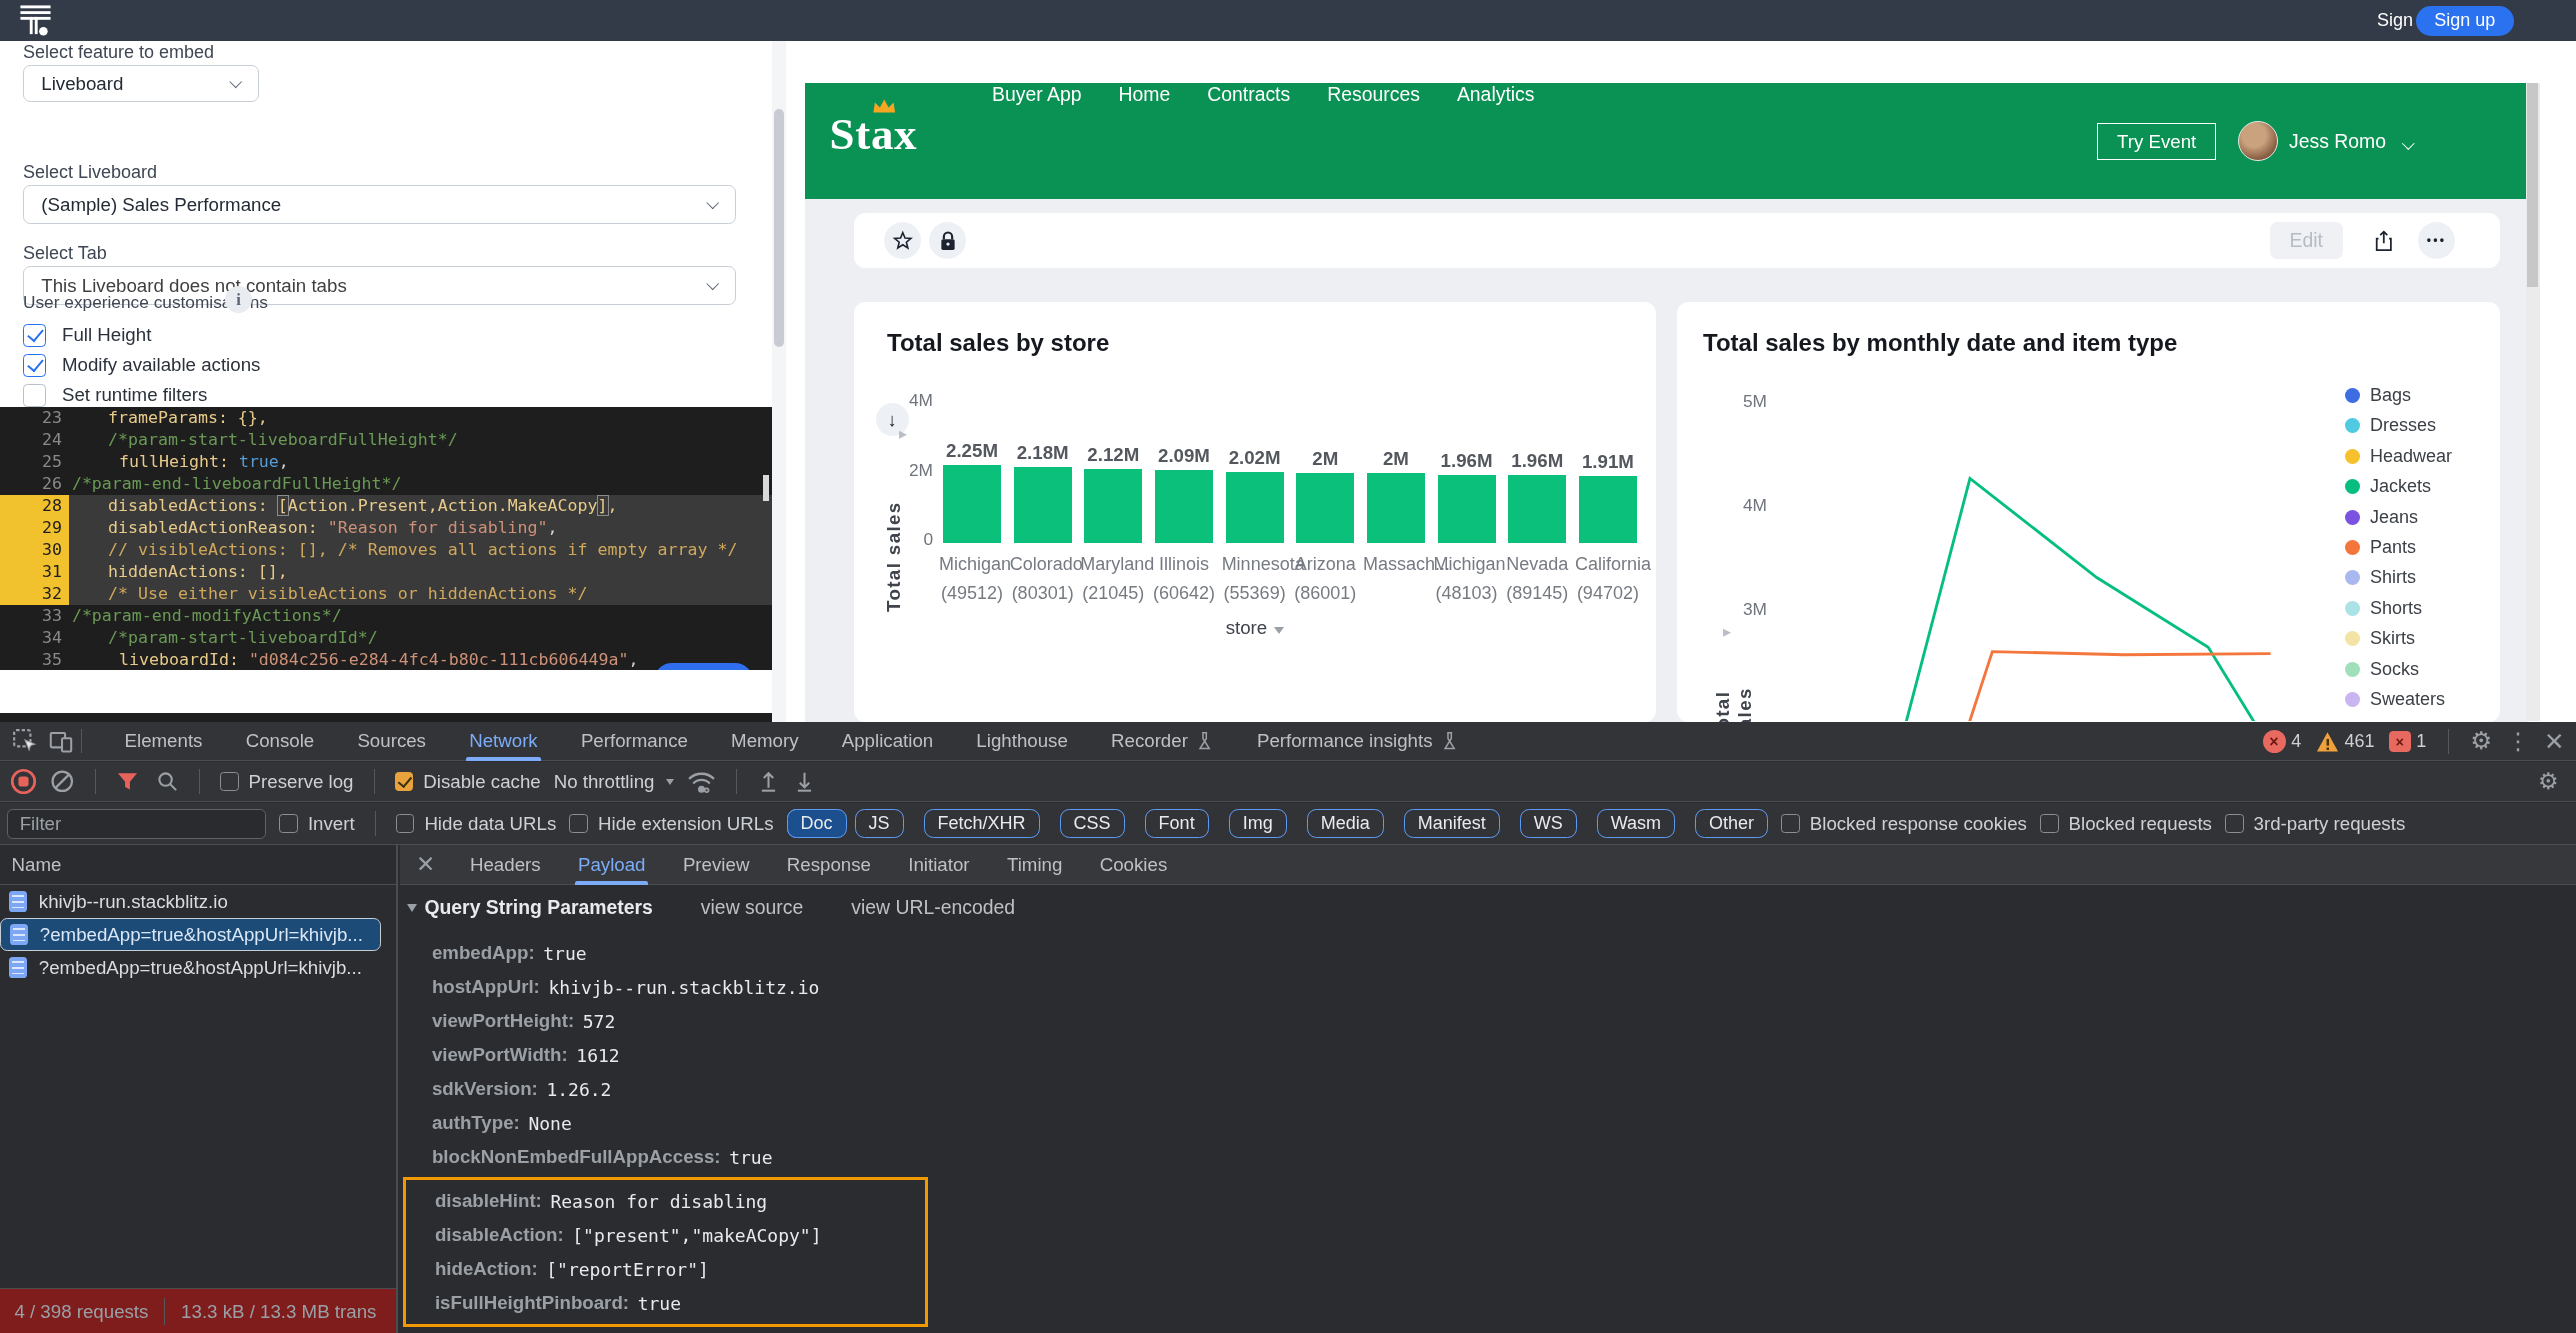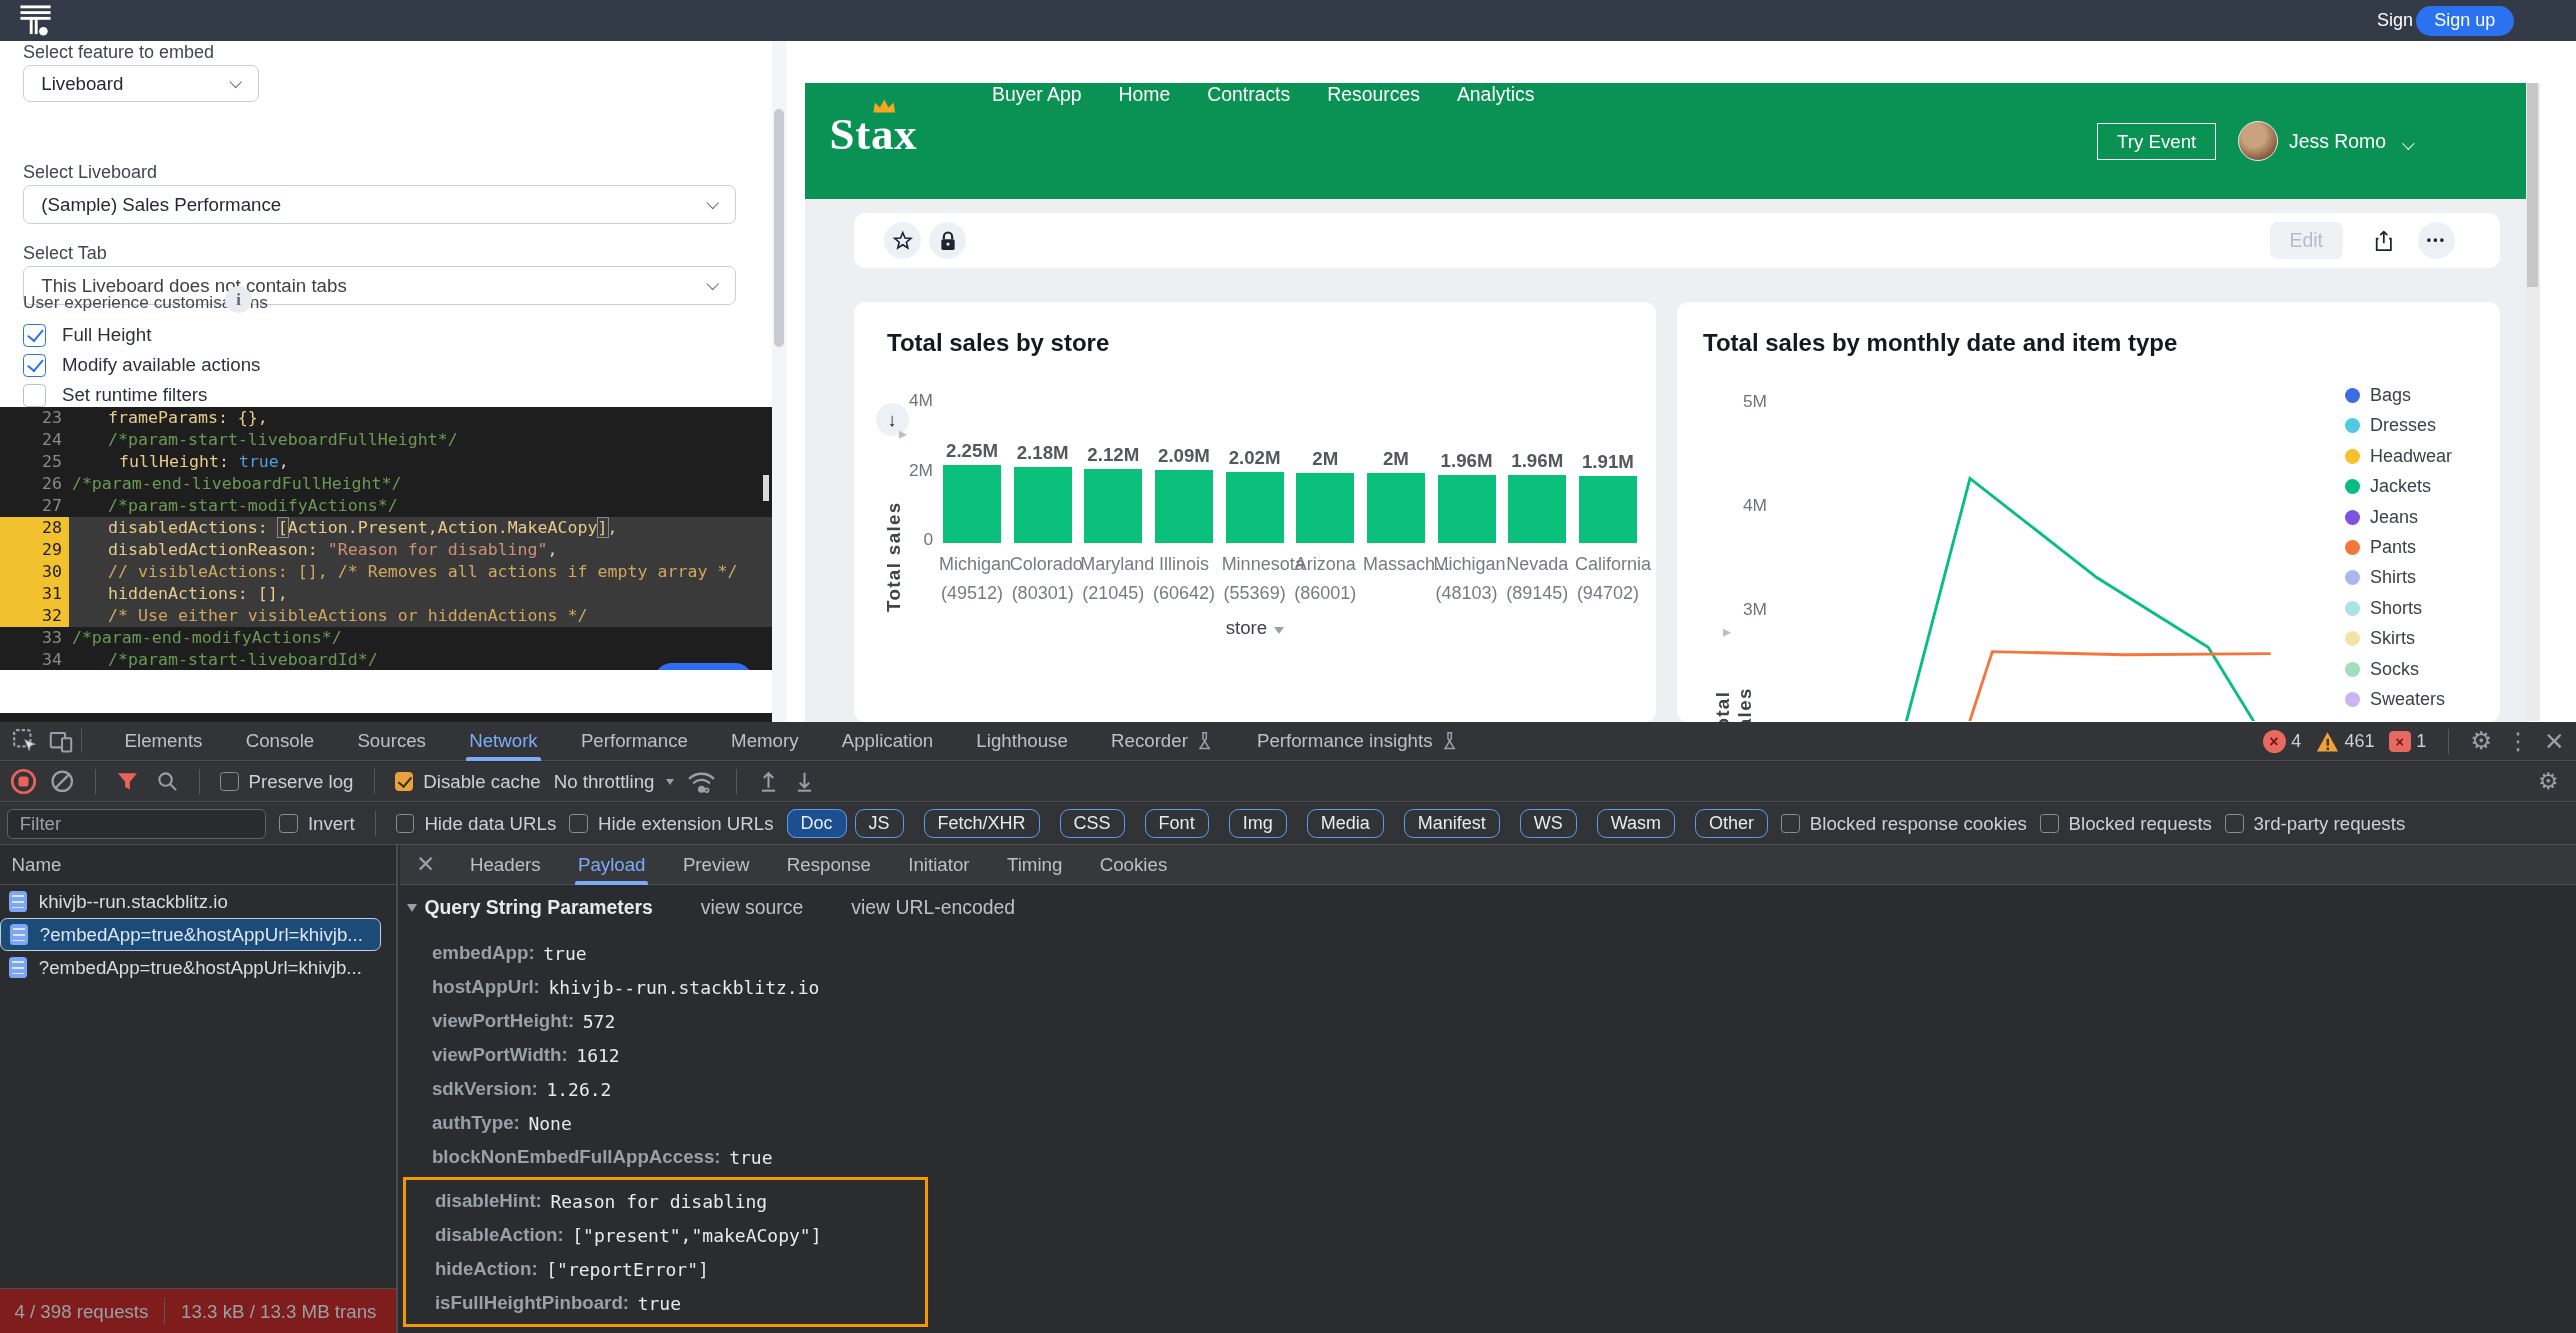--- a/index.html
+++ b/index.html
@@ -200,21 +200,20 @@
   <div class="abs page-vscroll">
       <div class="page-vthumb"></div>
     </div>
 
   <div class="abs editor">
     <div id="code-lines">
         <div class="codeline"><span class="gut">23</span><span style="padding-left: 39px;"><span class="seg-key">frameParams: {},</span></span></div>
         <div class="codeline"><span class="gut">24</span><span style="padding-left: 39px;"><span class="seg-comment">/*param-start-liveboardFullHeight*/</span></span></div>
         <div class="codeline"><span class="gut">25</span><span style="padding-left: 50px;"><span class="seg-key">fullHeight: </span><span class="seg-bool">true</span><span class="seg-plain">,</span></span></div>
         <div class="codeline"><span class="gut">26</span><span style="padding-left: 2.9px;"><span class="seg-comment">/*param-end-liveboardFullHeight*/</span></span></div>
-        <div class="codeline"><span class="gut">27</span><span style="padding-left: 39px;"><span class="seg-comment">/*param-start-modifyActions*/</span></span></div>
         <div class="codeline hl"><span class="gut">28</span><span style="padding-left: 39px;"><span class="seg-key">disabledActions: </span><span class="seg-bracket">[</span><span class="seg-key">Action.Present,Action.MakeACopy</span><span class="seg-bracket">]</span><span class="seg-key">,</span></span></div>
         <div class="codeline hl"><span class="gut">29</span><span style="padding-left: 39px;"><span class="seg-key">disabledActionReason: </span><span class="seg-string">"Reason for disabling"</span><span class="seg-plain">,</span></span></div>
         <div class="codeline hl"><span class="gut">30</span><span style="padding-left: 39px;"><span class="seg-comment2">// visibleActions: [], /* Removes all actions if empty array */</span></span></div>
         <div class="codeline hl"><span class="gut">31</span><span style="padding-left: 39px;"><span class="seg-key">hiddenActions: [],</span></span></div>
         <div class="codeline hl"><span class="gut">32</span><span style="padding-left: 39px;"><span class="seg-comment2">/* Use either visibleActions or hiddenActions */</span></span></div>
         <div class="codeline"><span class="gut">33</span><span style="padding-left: 2.9px;"><span class="seg-comment">/*param-end-modifyActions*/</span></span></div>
         <div class="codeline"><span class="gut">34</span><span style="padding-left: 39px;"><span class="seg-comment">/*param-start-liveboardId*/</span></span></div>
         <div class="codeline"><span class="gut">35</span><span style="padding-left: 50px;"><span class="seg-key">liveboardId: </span><span class="seg-string">"d084c256-e284-4fc4-b80c-111cb606449a"</span><span class="seg-plain">,</span></span></div>
       </div>
     <div class="runbtn">

